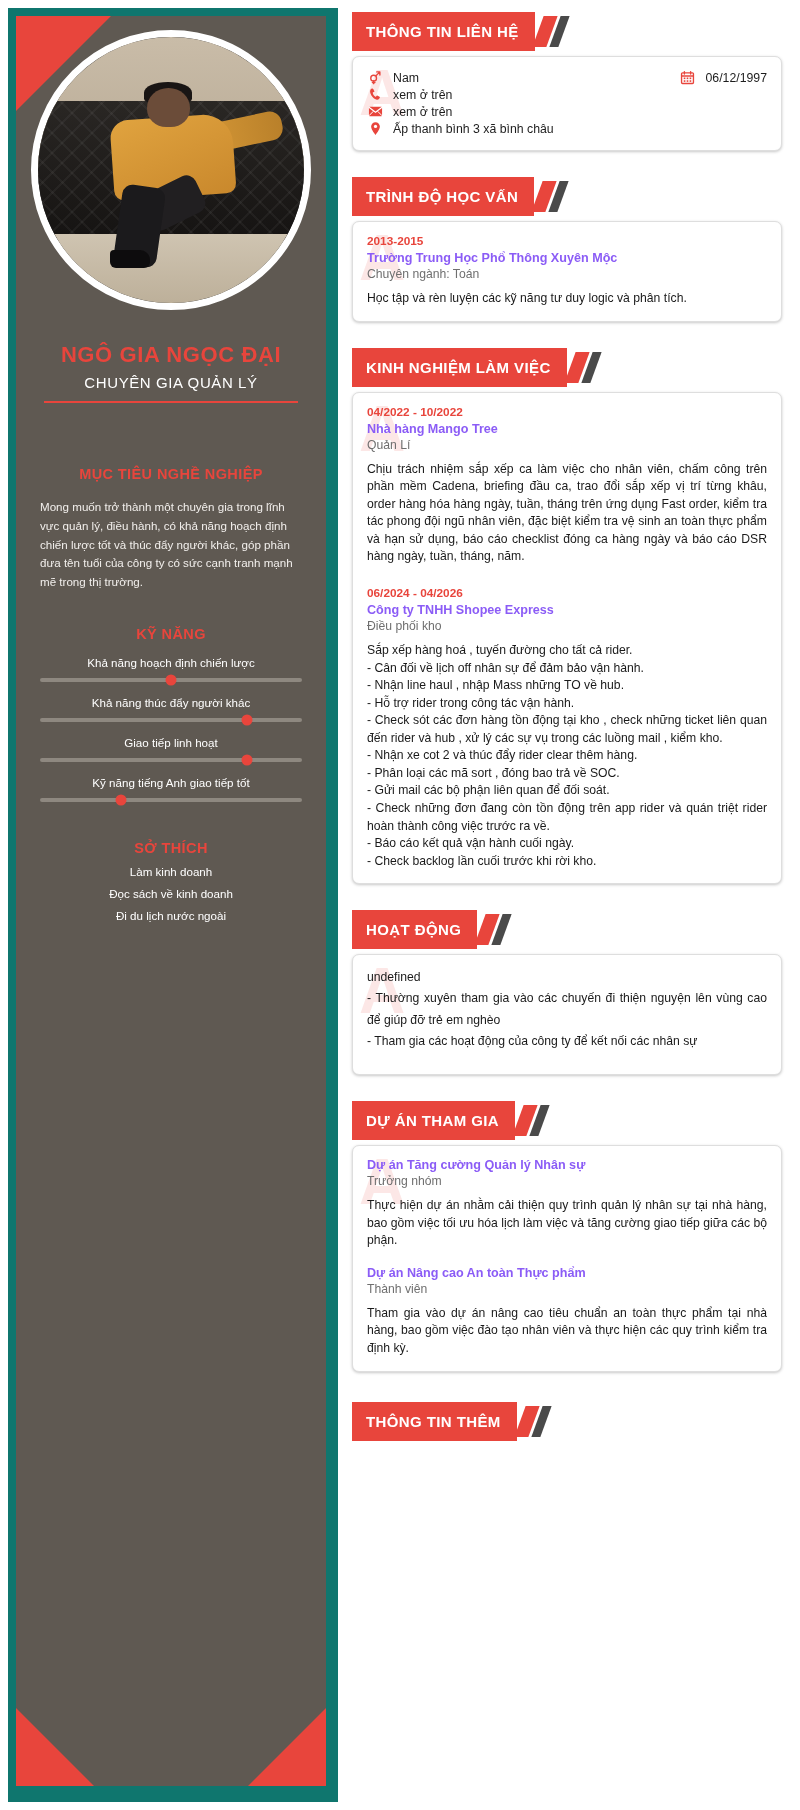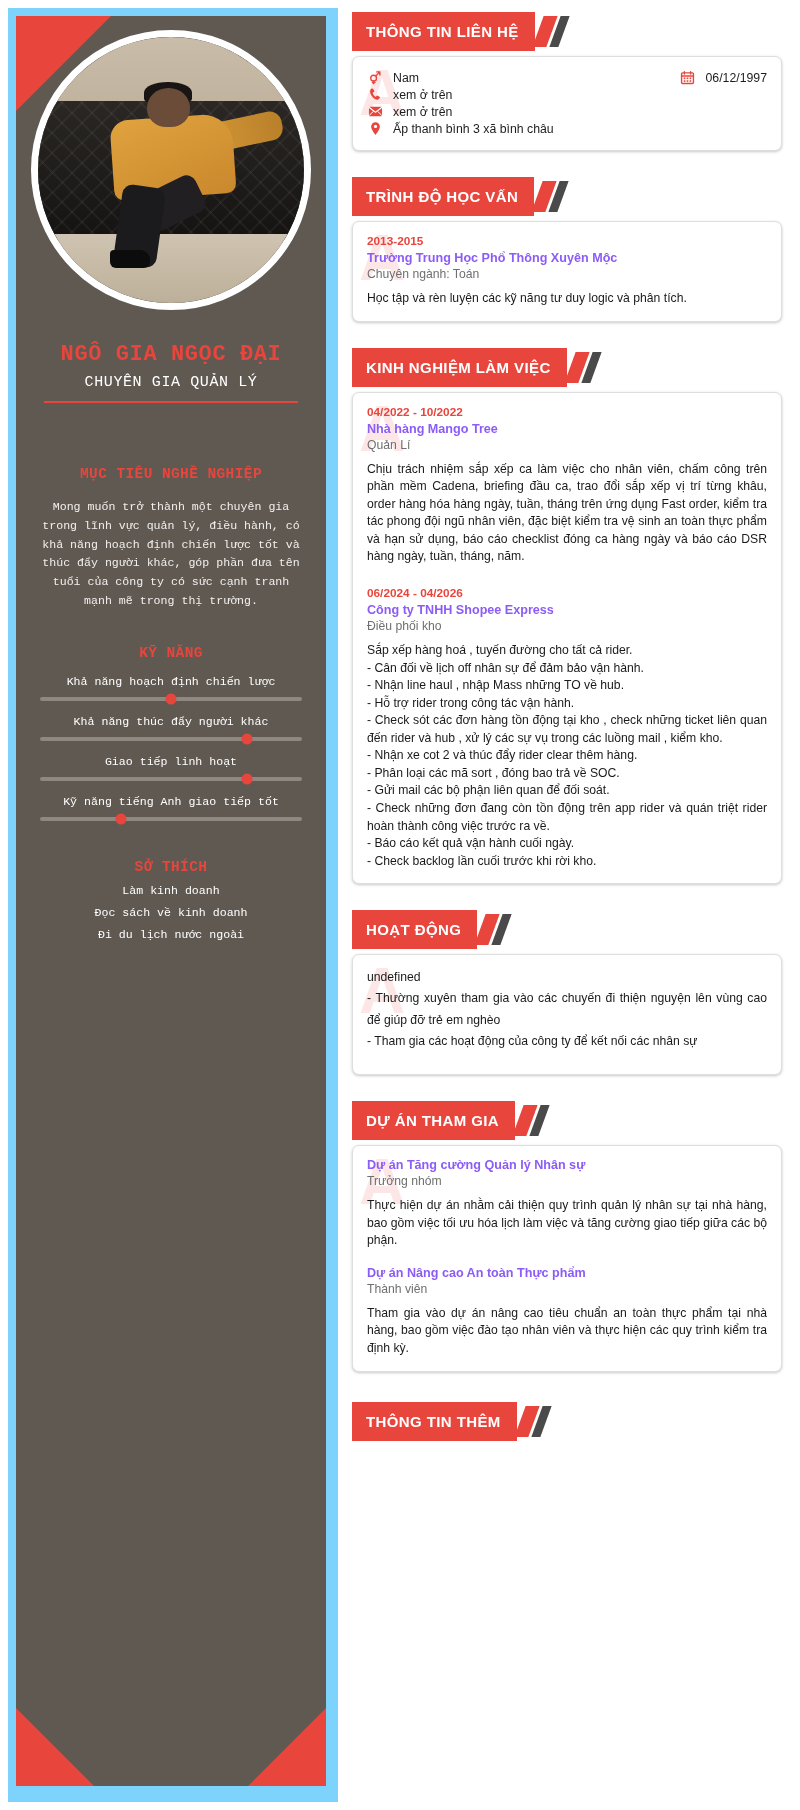--- a/index.html
+++ b/index.html
@@ -17,23 +17,22 @@
     background: #ffffff;
     display: flex;
     padding: 8px 8px 8px 8px;
   }
 
   
   .left-col {
     position: relative;
     width: 330px;
     flex: 0 0 330px;
-    background: #7dd3fc;
+    background: #0f766e;
     padding: 8px 0 0 8px;
-    font-family: Liberation Mono, monospace;
   }
   .left-panel {
     position: relative;
     width: 310px;
     height: 1770px;
     background: #5f5952;
     overflow: hidden;
   }
   
   .corner-tl {
@@ -169,21 +168,20 @@
   .left-body {
     position: absolute;
     top: 450px; left: 0; right: 0;
     padding: 0 24px;
     z-index: 5;
   }
   .objective-text {
     color: #f2efec;
     font-size: 11.6px;
     line-height: 1.62;
-    text-align: center;
     margin-top: 16px;
   }
   .skills-head { margin-top: 34px; text-align: center; }
   .skill-item { margin-top: 14px; }
   .skill-label {
     color: #ffffff;
     font-size: 11.6px;
     text-align: center;
     margin-bottom: 9px;
   }

